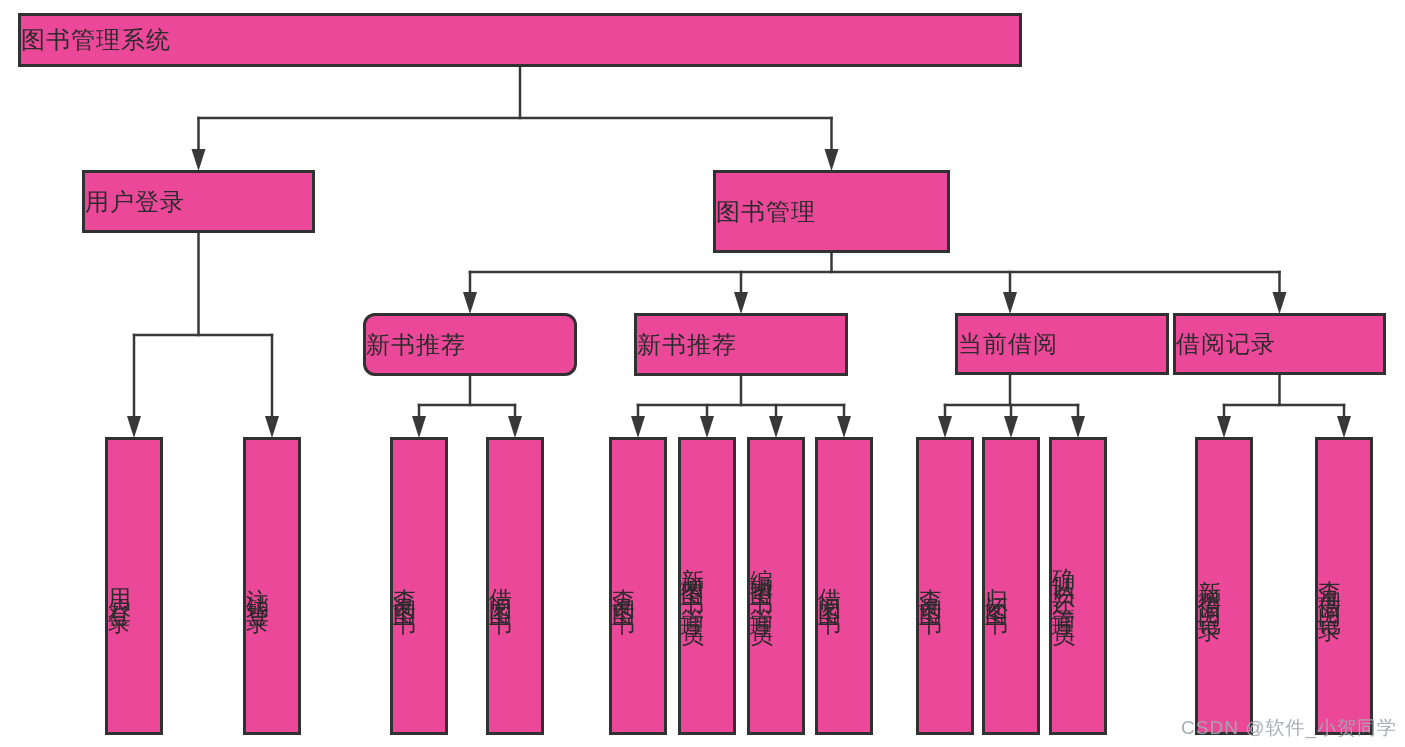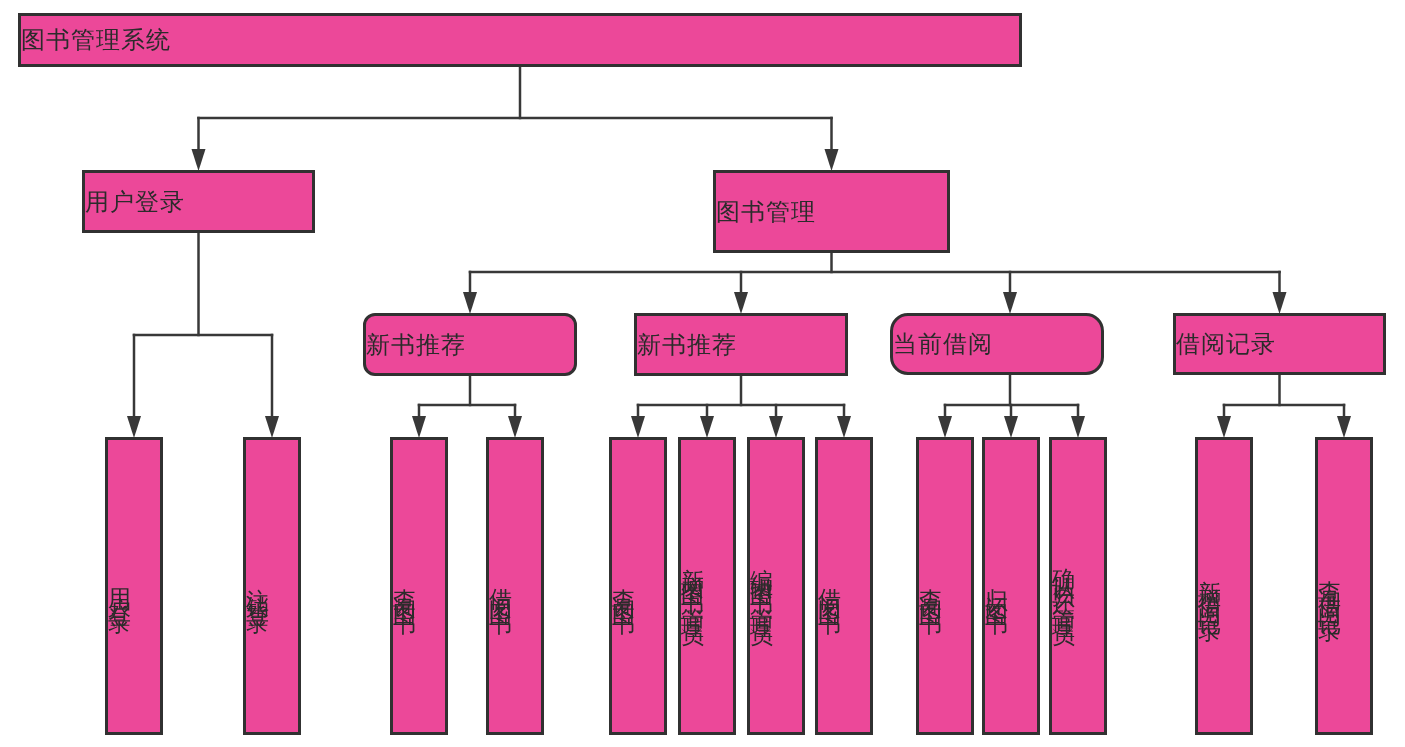--- a/index.html
+++ b/index.html
@@ -118,21 +118,21 @@
       </div>
       <div class="node horizontal" style="left: 713px; top: 170px; width: 237px; height: 83px;">
         <span class="lbl">图书管理</span>
       </div>
       <div class="node horizontal" style="left: 363px; top: 313px; width: 214px; height: 63px; border-radius: 12px;">
         <span class="lbl">新书推荐</span>
       </div>
       <div class="node horizontal" style="left: 634px; top: 313px; width: 214px; height: 63px;">
         <span class="lbl">新书推荐</span>
       </div>
-      <div class="node horizontal" style="left: 890px; top: 313px; width: 214px; height: 62px; border-radius: 18px;">
+      <div class="node horizontal" style="left: 955px; top: 313px; width: 214px; height: 62px;">
         <span class="lbl">当前借阅</span>
       </div>
       <div class="node horizontal" style="left: 1173px; top: 313px; width: 213px; height: 62px;">
         <span class="lbl">借阅记录</span>
       </div>
       <div class="node vertical" style="left: 105px; top: 437px; width: 58px; height: 298px;">
         <span class="lbl">用户登录</span>
       </div>
       <div class="node vertical" style="left: 243px; top: 437px; width: 58px; height: 298px;">
         <span class="lbl">注销登录</span>
@@ -164,13 +164,14 @@
       <div class="node vertical" style="left: 1049px; top: 437px; width: 58px; height: 298px;">
         <span class="lbl">确认归还（管理员）</span>
       </div>
       <div class="node vertical" style="left: 1195px; top: 437px; width: 58px; height: 298px;">
         <span class="lbl">新增借阅记录</span>
       </div>
       <div class="node vertical" style="left: 1315px; top: 437px; width: 58px; height: 298px;">
         <span class="lbl">查询借阅记录</span>
       </div>
     </div>
+  <div class="watermark">CSDN @软件_小贺同学</div>
 </div>
 
 </body></html>

